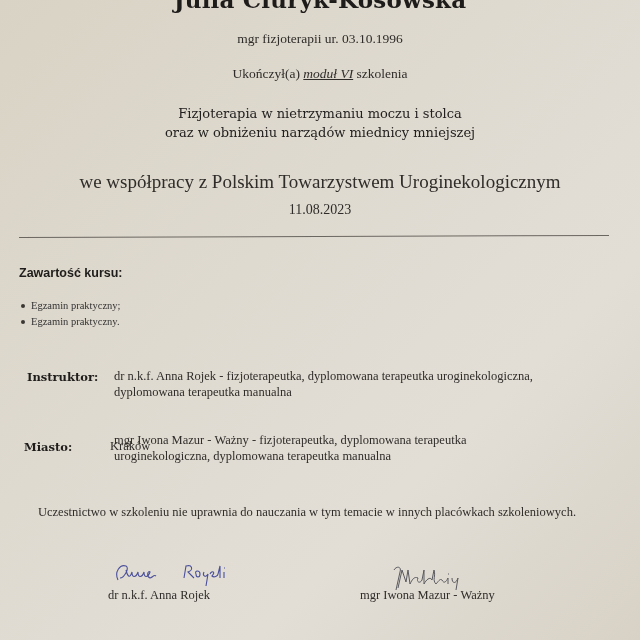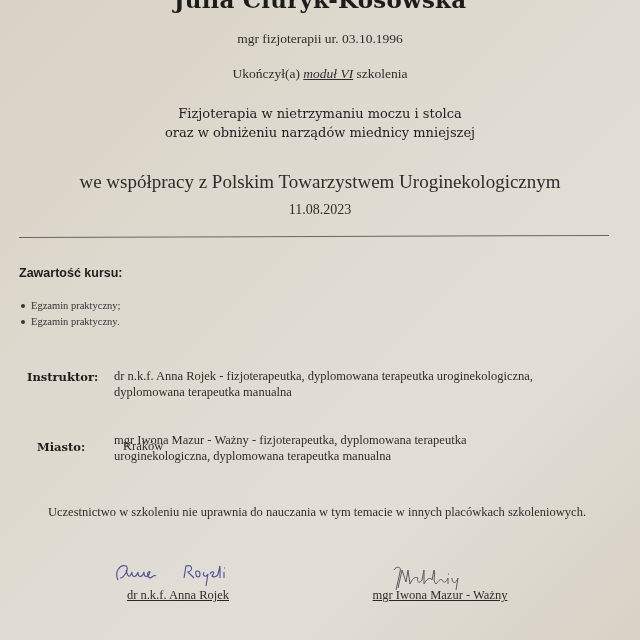--- a/index.html
+++ b/index.html
@@ -117,34 +117,32 @@
       padding-top: 2px;
     }
     .info-value {
       font-family: "Liberation Serif", serif;
       font-size: 12.5px;
       line-height: 16px;
       color: #2f2c29;
       width: 500px;
     }
     .instructor-row { top: 368px; }
-    .city-row { top: 438px; left: 37px; align-items: center; }
+    .city-row { top: 438px; left: 24px; align-items: center; }
     .disclaimer {
       position: absolute;
-      left: 48px;
+      left: 38px;
       top: 505px;
       font-family: "Liberation Serif", serif;
       font-size: 12.5px;
       color: #2f2c29;
       white-space: nowrap;
     }
     .signature {
       position: absolute;
-      text-align: center;
-      text-decoration: underline;
     }
     .sig-block-1 { left: 108px; top: 558px; width: 140px; }
     .sig-block-2 { left: 360px; top: 562px; width: 160px; }
     .sig-scribble {
       height: 30px;
       position: relative;
     }
     .sig-name {
       font-family: "Liberation Serif", serif;
       font-size: 12.5px;

